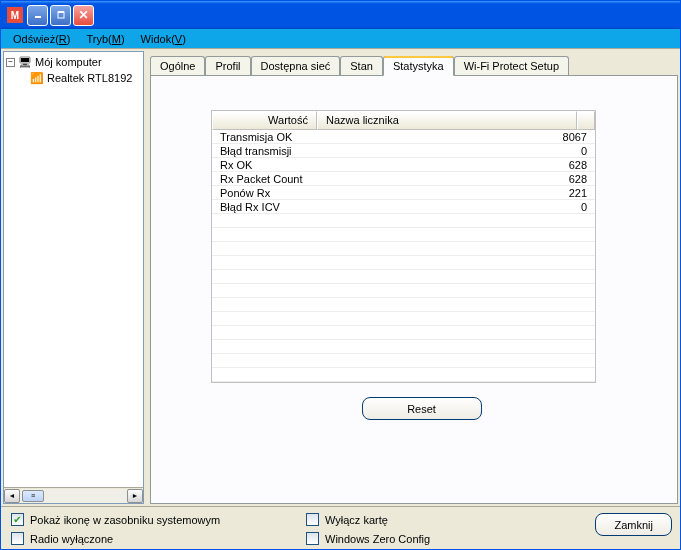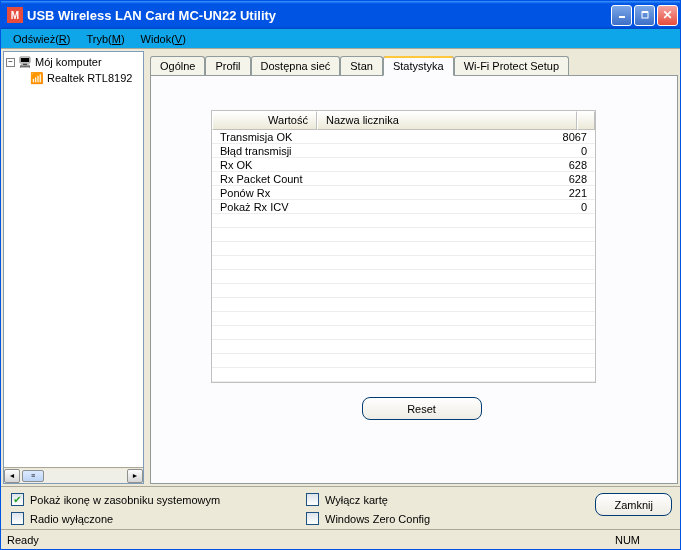--- a/index.html
+++ b/index.html
@@ -54,21 +54,20 @@
 .close-btn-wrap { margin-left: auto; display: flex; align-items: flex-start; }
 .statusbar { height: 20px; border-top: 1px solid #aca899; display: flex; align-items: center; font-size: 11px; background: #ece9d8; }
 .status-cell { padding: 2px 6px; }
 .status-num { margin-left: auto; padding-right: 40px; }
 </style>
 </head>
 <body>
 <div class="window">
   <div class="titlebar">
     <div class="app-icon">M</div>
-    <div class="title">USB Wireless LAN Card MC-UN22 Utility</div>
     <div class="win-btns">
       <div class="win-btn win-min">
           <svg width="8" height="8">
             <line x1="1" y1="6" x2="7" y2="6" stroke="#fff" stroke-width="2"></line>
           </svg>
         </div>
       <div class="win-btn win-max">
           <svg width="8" height="8">
             <rect x="1" y="1" width="6" height="6" fill="none" stroke="#fff" stroke-width="1"></rect>
             <line x1="1" y1="1" x2="7" y2="1" stroke="#fff" stroke-width="2"></line>
@@ -137,21 +136,21 @@
               </div>
               <div class="trow">
                 <div class="td1">Rx Packet Count</div>
                 <div class="td2">628</div>
               </div>
               <div class="trow">
                 <div class="td1">Ponów Rx</div>
                 <div class="td2">221</div>
               </div>
               <div class="trow">
-                <div class="td1">Pokaż Rx ICV</div>
+                <div class="td1">Błąd Rx ICV</div>
                 <div class="td2">0</div>
               </div>
               <div class="trow empty">
                 <div class="td1"></div>
                 <div class="td2"></div>
               </div>
               <div class="trow empty">
                 <div class="td1"></div>
                 <div class="td2"></div>
               </div>
@@ -223,17 +222,13 @@
       <div class="chk-row">
           <span class="chk"></span>
           <span>Windows Zero Config</span>
         </div>
     </div>
     <div class="close-btn-wrap">
       <button class="btn" style="min-width:75px">Zamknij</button>
     </div>
   </div>
 
-  <div class="statusbar">
-    <div class="status-cell">Ready</div>
-    <div class="status-num">NUM</div>
-  </div>
 </div>
 
 </body></html>

